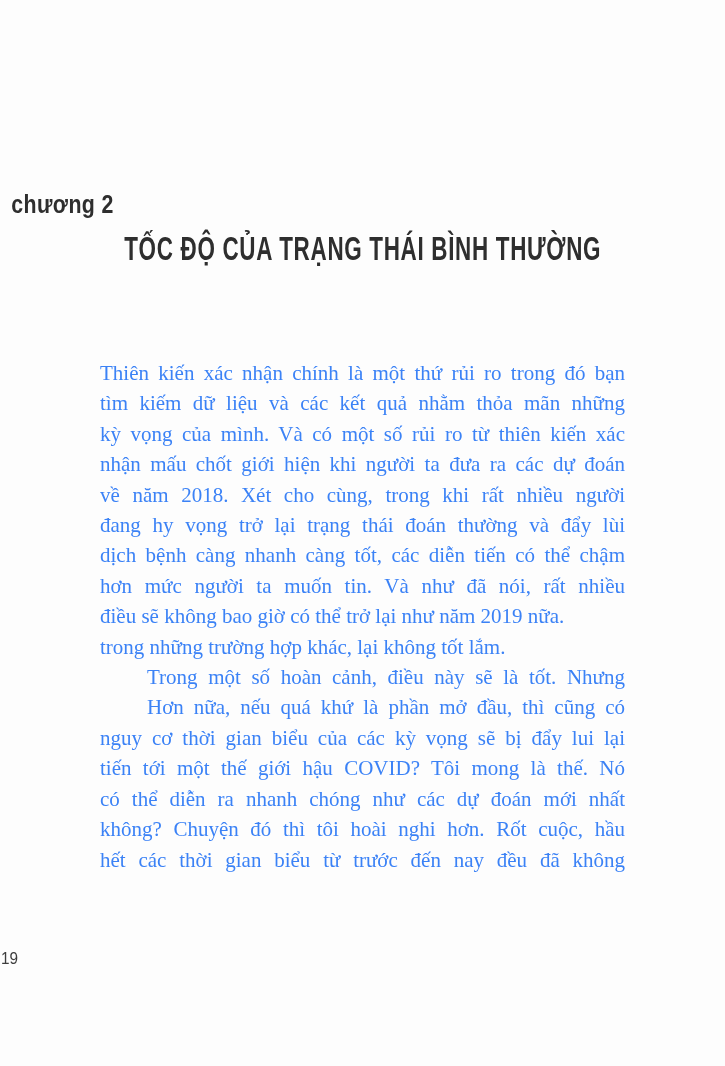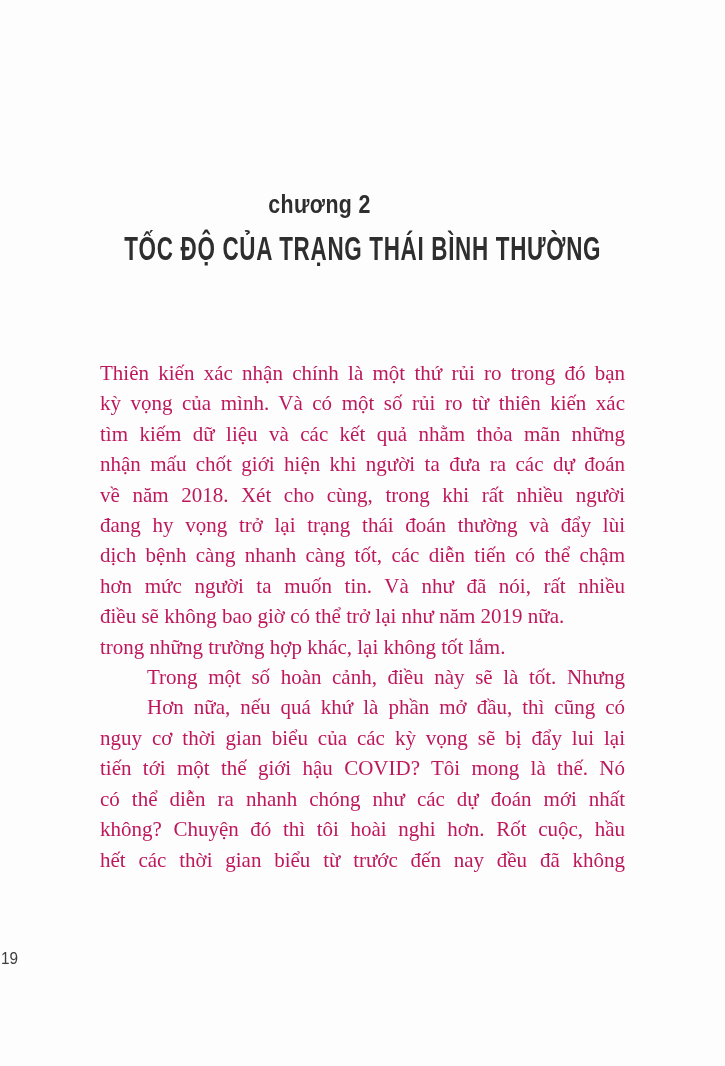--- a/index.html
+++ b/index.html
@@ -11,21 +11,21 @@
     font-family: "Liberation Serif", serif;
   }
   .page {
     position: absolute; inset: 0;
     background: #fdfdfd;
   }
 
   
   .chapter-label-wrap {
     position: absolute; top: 191px; left: 0; width: 640px;
-    text-align: center; line-height: 1;
+    text-align: left; line-height: 1;
   }
   .chapter-label {
     display: inline-block;
     font-family: "Liberation Sans", sans-serif;
     font-weight: 800;
     font-size: 26px;
     color: #2e2e2e;
     letter-spacing: 0.5px;
     transform: scaleX(0.82);
     transform-origin: 50% 50%;
@@ -46,21 +46,21 @@
     white-space: nowrap;
   }
 
   
   .body-text {
     position: absolute;
     top: 358px; left: 100px; width: 525px;
     font-family: "Liberation Serif", serif;
     font-size: 21px;
     line-height: 30.4px;
-    color: #be185d;
+    color: #3b82f6;
     text-align: justify;
   }
   .line { text-align: justify; text-align-last: left; }
   .line.j { text-align-last: justify; }
   .line.ind { text-indent: 47px; }
 
   
   .page-number-wrap {
     position: absolute; top: 950px; left: 0; width: 725px;
     line-height: 1;
@@ -84,22 +84,22 @@
     </div>
     <div class="chapter-title-wrap">
       <span class="chapter-title">TỐC ĐỘ CỦA TRẠNG THÁI BÌNH THƯỜNG</span>
     </div>
   </header>
 
   <section class="body-text">
 
     <div>
       <div class="line j">Thiên kiến xác nhận chính là một thứ rủi ro trong đó bạn</div>
+      <div class="line j">tìm kiếm dữ liệu và các kết quả nhằm thỏa mãn những</div>
       <div class="line j">kỳ vọng của mình. Và có một số rủi ro từ thiên kiến xác</div>
-      <div class="line j">tìm kiếm dữ liệu và các kết quả nhằm thỏa mãn những</div>
       <div class="line j">nhận mấu chốt giới hiện khi người ta đưa ra các dự đoán</div>
       <div class="line j">về năm 2018. Xét cho cùng, trong khi rất nhiều người</div>
       <div class="line j">đang hy vọng trở lại trạng thái đoán thường và đẩy lùi</div>
       <div class="line j">dịch bệnh càng nhanh càng tốt, các diễn tiến có thể chậm</div>
       <div class="line j">hơn mức người ta muốn tin. Và như đã nói, rất nhiều</div>
       <div class="line">điều sẽ không bao giờ có thể trở lại như năm 2019 nữa.</div>
     </div>
 
     <div>
       <div class="line">trong những trường hợp khác, lại không tốt lắm.</div>

